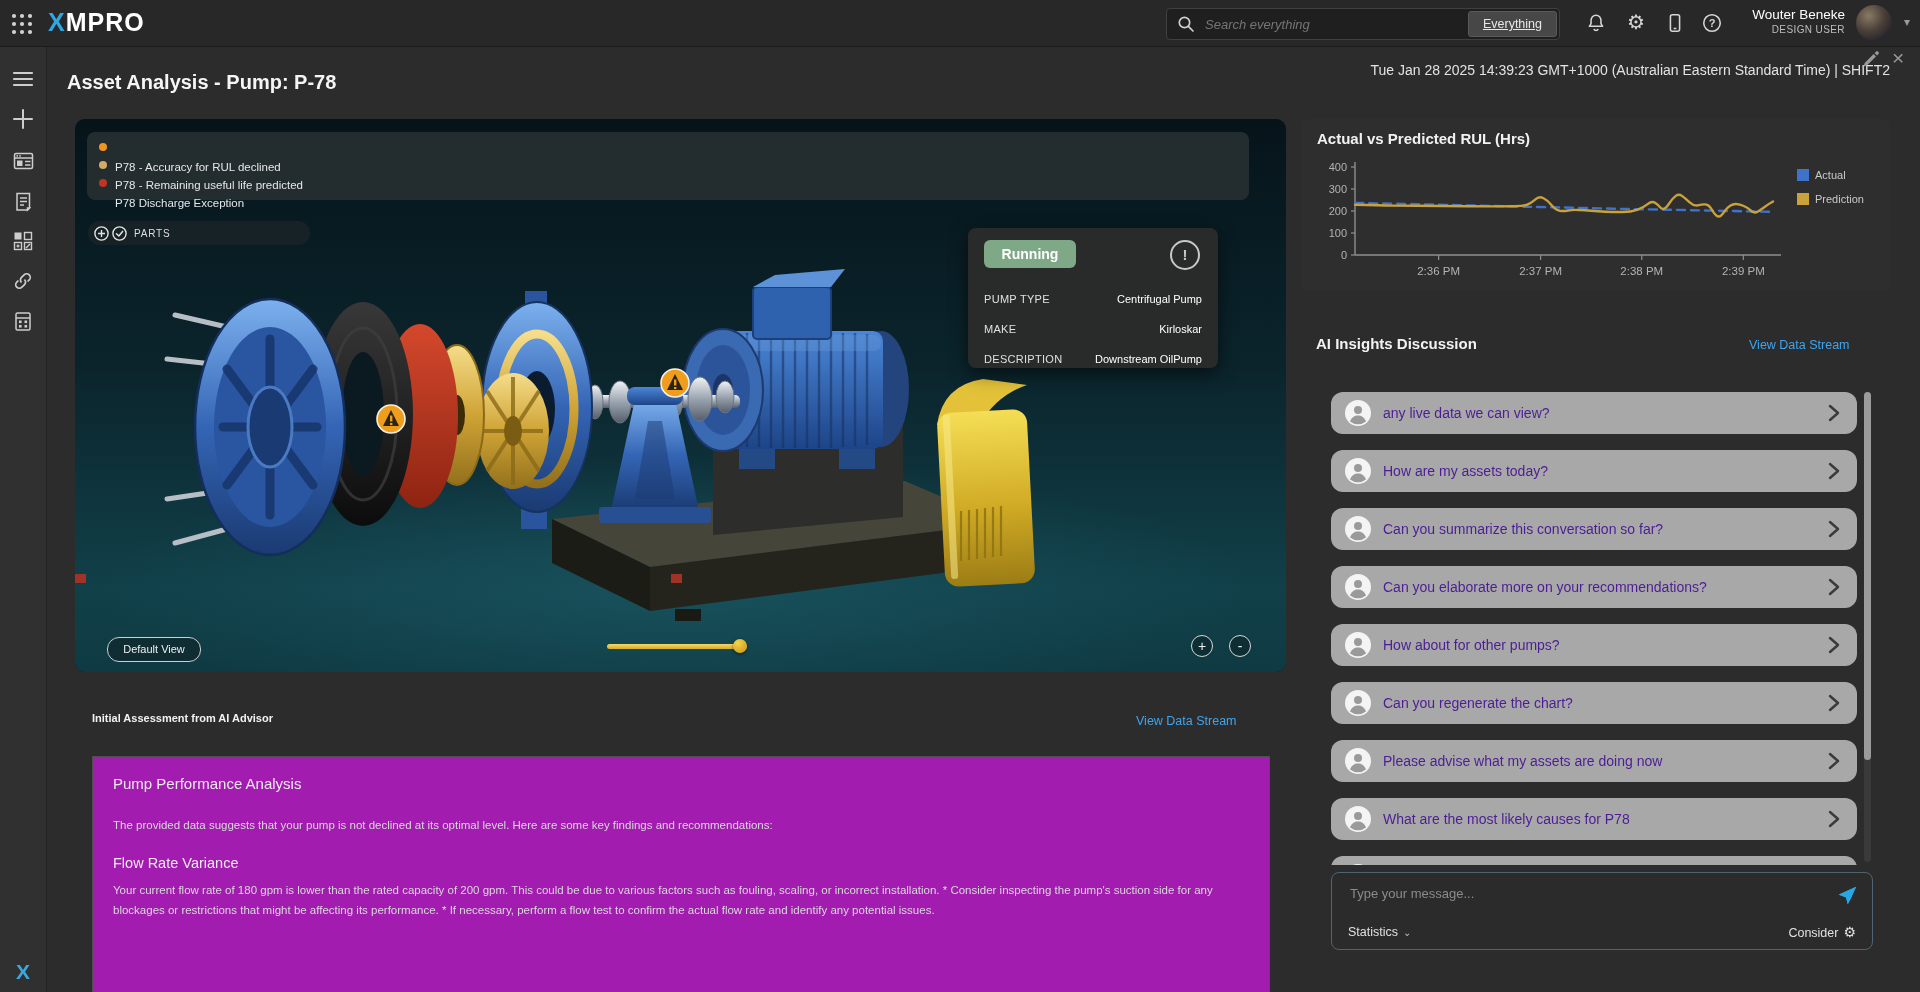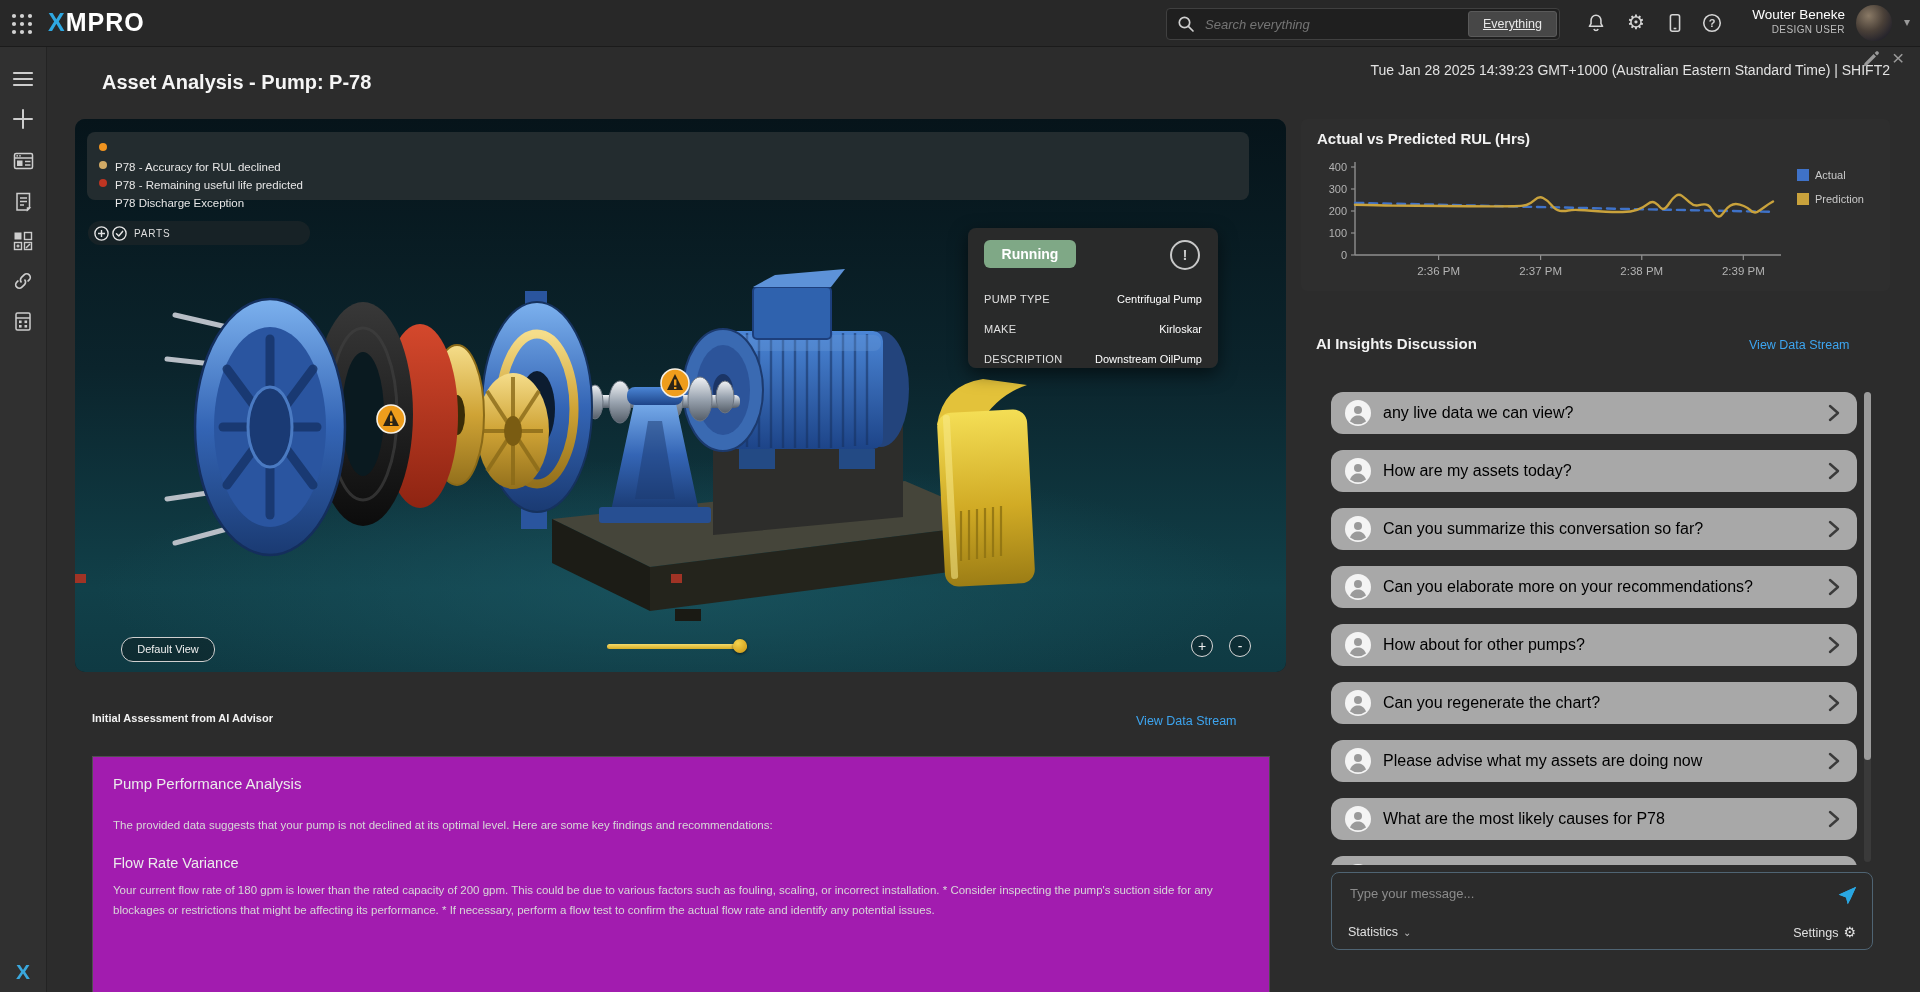--- a/index.html
+++ b/index.html
@@ -17,42 +17,42 @@
   .userblock{position:absolute;right:75px;top:6px;text-align:right;}
   .userblock .nm{font-size:13.5px;color:#fff;line-height:17px;}
   .userblock .rl{font-size:10px;color:#bdbdbd;letter-spacing:.4px;line-height:13px;}
   .avatar{position:absolute;right:28px;top:5px;width:36px;height:36px;border-radius:50%;background:radial-gradient(circle at 35% 30%,#8a7a66,#4a4038 45%,#23222b 80%);cursor:pointer;}
   .caret{position:absolute;right:10px;top:15px;color:#9a9a9a;font-size:12px;cursor:pointer;}
   
   .sidebar{position:absolute;left:0;top:46px;width:46px;height:946px;background:#303030;border-right:1px solid #232323;z-index:40;}
   .sb-item{position:absolute;left:0;width:46px;height:34px;display:flex;align-items:center;justify-content:center;cursor:pointer;}
   .sb-x{position:absolute;left:0;bottom:8px;width:46px;text-align:center;font-size:21px;font-weight:800;color:#3aa8dd;cursor:pointer;}
   
-  .page-title{position:absolute;left:67px;top:58px;font-size:20px;font-weight:600;color:#f5f5f5;margin-left:35px;}
+  .page-title{position:absolute;left:67px;top:58px;font-size:20px;font-weight:600;color:#f5f5f5;}
   .timestamp{position:absolute;right:30px;top:62px;font-size:14px;color:#e2e2e2;}
   .edit-ic{position:absolute;left:1862px;top:50px;cursor:pointer;}
   .close-ic{position:absolute;left:1892px;top:46px;font-size:21px;color:#9a9a9a;cursor:pointer;}
   
   .viewer{position:absolute;left:75px;top:119px;width:1211px;height:553px;border-radius:10px;overflow:hidden;background:#0a1c22;}
   .scene{position:absolute;left:0;top:0;width:100%;height:100%;}
   .alerts{position:absolute;left:12px;top:13px;width:1162px;height:56px;background:rgba(38,46,48,.93);border-radius:8px;padding:6px 0;}
   .alert-row{display:flex;align-items:center;height:18px;padding-left:12px;cursor:pointer;}
   .dot{width:8px;height:8px;border-radius:50%;margin-right:8px;flex:0 0 auto;}
   .alert-text{font-size:11.5px;color:#e6e6e6;margin-top:40px;}
   .parts-btn{position:absolute;left:13px;top:102px;height:24px;width:222px;background:rgba(26,36,39,.9);border-radius:12px;display:flex;align-items:center;padding-left:6px;box-sizing:border-box;}
   .parts-circ{width:15px;height:15px;margin-right:3px;cursor:pointer;}
   .parts-lbl{font-size:10px;color:#dedede;letter-spacing:.8px;margin-left:4px;}
   .infocard{position:absolute;left:893px;top:109px;width:250px;height:140px;background:rgba(43,43,43,.96);border-radius:8px;box-shadow:0 6px 18px rgba(0,0,0,.55);}
   .run-badge{position:absolute;left:16px;top:12px;width:92px;height:28px;background:#7fa886;border-radius:6px;color:#fff;font-weight:bold;font-size:14px;text-align:center;line-height:28px;}
   .warn-circ{position:absolute;right:18px;top:12px;width:26px;height:26px;border:2px solid #c8c8c8;border-radius:50%;color:#c8c8c8;font-weight:bold;font-size:15px;text-align:center;line-height:26px;cursor:pointer;}
   .info-rows{position:absolute;left:16px;right:16px;top:56px;}
   .info-row{display:flex;justify-content:space-between;height:30px;align-items:center;}
   .info-lb{font-size:11px;color:#e0e0e0;letter-spacing:.3px;}
   .info-vl{font-size:11px;color:#fff;}
-  .dv-btn{position:absolute;left:46px;top:518px;width:92px;height:23px;border:1px solid #cfcfcf;border-radius:12px;background:rgba(14,32,36,.55);color:#efefef;font-size:11px;text-align:center;line-height:23px;cursor:pointer;}
+  .dv-btn{position:absolute;left:32px;top:518px;width:92px;height:23px;border:1px solid #cfcfcf;border-radius:12px;background:rgba(14,32,36,.55);color:#efefef;font-size:11px;text-align:center;line-height:23px;cursor:pointer;}
   .slider{position:absolute;left:532px;top:524px;width:140px;height:8px;cursor:pointer;}
   .slider .track{position:absolute;left:0;top:1px;width:100%;height:5px;border-radius:3px;background:linear-gradient(#f3d96a,#d9ae25);}
   .slider .handle{position:absolute;left:126px;top:-4px;width:14px;height:14px;border-radius:50%;background:radial-gradient(circle at 35% 30%,#f5d34d,#c8920f);box-shadow:0 1px 3px rgba(0,0,0,.6);cursor:grab;}
   .zoom-btn{position:absolute;top:516px;width:22px;height:22px;border:1.5px solid #d8d8d8;border-radius:50%;background:rgba(10,25,30,.4);color:#eee;font-size:14px;text-align:center;line-height:21px;cursor:pointer;box-sizing:border-box;}
   
   .assess-title{position:absolute;left:92px;top:712px;font-size:11px;font-weight:bold;color:#f2f2f2;}
   .link{font-size:12.5px;color:#3da5f0;cursor:pointer;}
   .assess-link{position:absolute;left:1136px;top:714px;}
   .assess-box{position:absolute;left:92px;top:756px;width:1178px;height:252px;background:#a21caf;border:1px solid #4f4f4f;border-radius:0;box-sizing:border-box;}
   .pa-head{position:absolute;left:20px;top:18px;font-size:15px;color:#ececec;}
@@ -62,21 +62,21 @@
   
   .chart-panel{position:absolute;left:1301px;top:119px;width:589px;height:172px;background:#2e2e2e;border-radius:6px;}
   .chart-title{position:absolute;left:16px;top:11px;font-size:15px;font-weight:bold;color:#f2f2f2;}
   #chart{position:absolute;left:8px;top:36px;}
   
   .ai-title{position:absolute;left:1316px;top:335px;font-size:15px;font-weight:bold;color:#f2f2f2;}
   .ai-link{position:absolute;left:1749px;top:338px;}
   .ai-list{position:absolute;left:1331px;top:392px;width:526px;height:473px;overflow:hidden;}
   .ai-item{height:42px;background:#a8a8a8;border-radius:12px;margin-bottom:16px;display:flex;align-items:center;padding:0 14px;cursor:pointer;}
   .ai-item .pic{width:26px;height:26px;margin-right:12px;flex:0 0 auto;}
-  .ai-item .q{flex:1;font-size:16px;color:#000000;}
+  .ai-item .q{flex:1;font-size:14px;color:#4c1d95;}
   .ai-item .chev{width:20px;height:20px;flex:0 0 auto;}
   .ai-scroll{position:absolute;left:1864px;top:392px;width:7px;height:470px;background:#3a3a3a;border-radius:4px;}
   .ai-thumb{position:absolute;left:0;top:0;width:7px;height:368px;background:#9b9b9b;border-radius:4px;cursor:grab;}
   .composer{position:absolute;left:1331px;top:872px;width:542px;height:78px;border:1px solid #4f6473;border-radius:8px;background:#2b2b2b;box-sizing:border-box;}
   .composer input{position:absolute;left:16px;top:12px;width:460px;background:transparent;border:none;outline:none;color:#cfcfcf;font-size:13px;font-family:"Liberation Sans",sans-serif;}
   .composer input::placeholder{color:#8b8b8b;}
   .send-ic{position:absolute;right:14px;top:12px;width:22px;height:22px;cursor:pointer;}
   .stats{position:absolute;left:16px;bottom:10px;font-size:12.5px;color:#e0e0e0;cursor:pointer;}
   .settings{position:absolute;right:16px;bottom:9px;font-size:12.5px;color:#e0e0e0;cursor:pointer;}
   .settings .g{font-size:14px;margin-left:5px;}
@@ -614,16 +614,16 @@
 
   <div class="composer">
     <input placeholder="Type your message..." style="">
     <span class="send-ic">
       <svg width="22" height="22" viewBox="0 0 24 24">
           <path d="M22 2 11 13.6 12.8 21 16 15.2 22 2 3 10.4 11 13.6" fill="#2aa7e2"></path>
           <path d="M22 2 3 10.6l8 3L22 2 12.9 21l-2-7.4z" fill="#2aa7e2"></path>
         </svg>
     </span>
     <span class="stats"><span>Statistics</span><span class="cv">⌄</span></span>
-    <span class="settings"><span>Settings</span><span class="g">⚙</span></span>
+    <span class="settings"><span>Consider</span><span class="g">⚙</span></span>
   </div>
 
 </div>
 
 </body></html>

